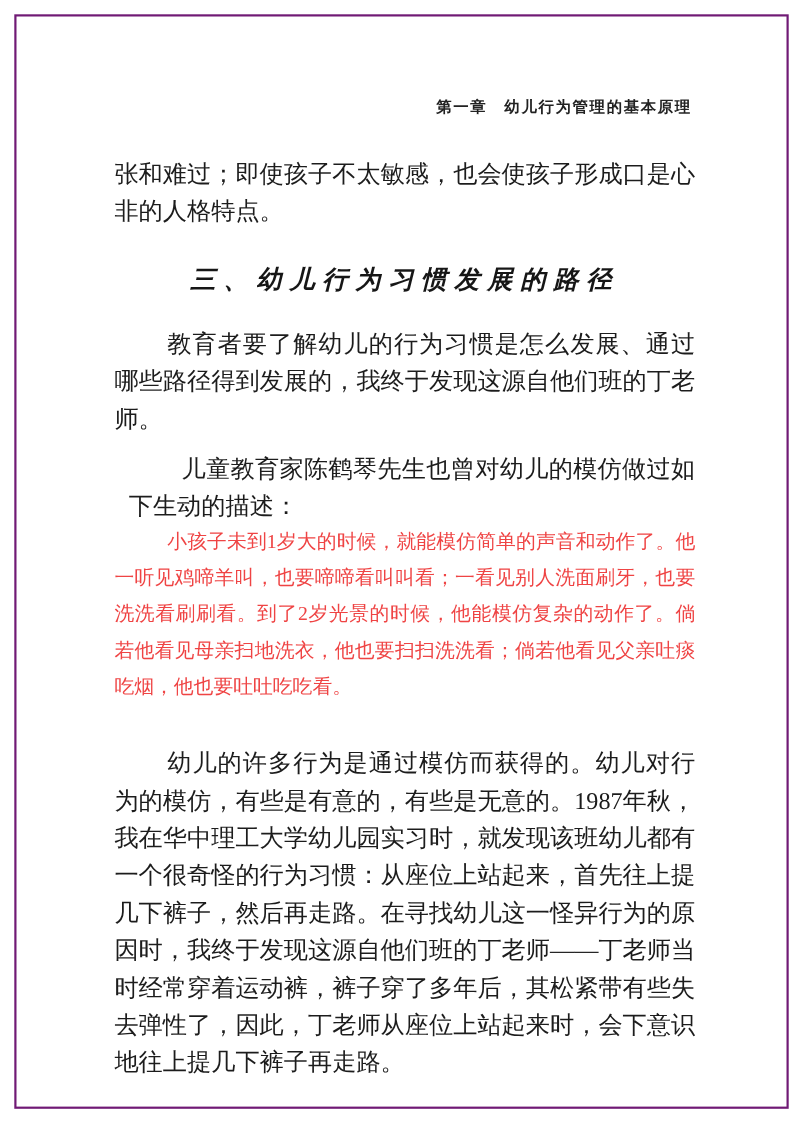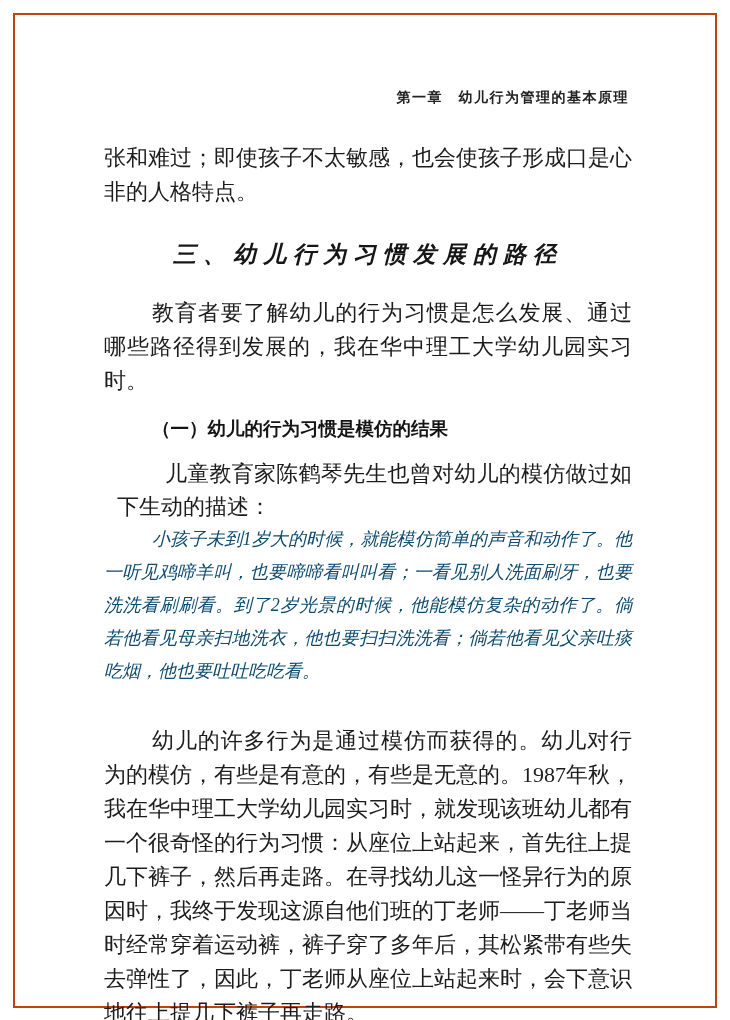--- a/index.html
+++ b/index.html
@@ -7,21 +7,21 @@
     width: 730px; height: 1020px;
     background: #ffffff;
     position: relative;
     font-family: "Liberation Serif", serif;
     color: #1c1c1c;
     overflow: hidden;
   }
   .frame {
     position: absolute;
     left: 13px; top: 13px; right: 13px; bottom: 12px;
-    border: 2px solid #c2410c;
+    border: 2px solid #701a75;
     background: #ffffff;
     box-sizing: border-box;
   }
   .running-head {
     margin: 74px 86px 0 0;
     text-align: right;
     font-family: "Liberation Sans", sans-serif;
     font-weight: 700;
     font-size: 14px;
     letter-spacing: 1.5px;
@@ -56,26 +56,25 @@
     margin: 15px 0 0 0;
     font-size: 18.5px;
     font-weight: 700;
     font-style: normal;
     line-height: 32px;
     text-indent: 48px;
     color: #141414;
   }
   .lead-in { margin-top: 12px; line-height: 33px; margin-left: 13px; }
   .quote {
-    font-style: italic;
     font-size: 18px;
     line-height: 33px;
     text-align: justify;
     text-justify: inter-character;
-    color: #0c4a6e;
+    color: #ef4444;
   }
   .gap-top { margin-top: 36px; }
   .page-number {
     position: absolute;
     left: 0; right: 0;
     bottom: 52px;
     text-align: center;
     font-size: 14.5px;
     letter-spacing: 3px;
     color: #222222;
@@ -87,23 +86,22 @@
 <div class="frame">
 
   <div class="running-head">第一章　幼儿行为管理的基本原理</div>
 
   <div class="content">
 
     <p class="body cont">张和难过；即使孩子不太敏感，也会使孩子形成口是心非的人格特点。</p>
 
     <h2 class="section-title">三、幼儿行为习惯发展的路径</h2>
 
-    <p class="body indent intro">教育者要了解幼儿的行为习惯是怎么发展、通过哪些路径得到发展的，我在华中理工大学幼儿园实习时。</p>
+    <p class="body indent intro">教育者要了解幼儿的行为习惯是怎么发展、通过哪些路径得到发展的，我终于发现这源自他们班的丁老师。</p>
 
-    <h3 class="subsection-title">（一）幼儿的行为习惯是模仿的结果</h3>
 
     <p class="body indent lead-in">儿童教育家陈鹤琴先生也曾对幼儿的模仿做过如下生动的描述：</p>
 
     <p class="quote indent">小孩子未到1岁大的时候，就能模仿简单的声音和动作了。他一听见鸡啼羊叫，也要啼啼看叫叫看；一看见别人洗面刷牙，也要洗洗看刷刷看。到了2岁光景的时候，他能模仿复杂的动作了。倘若他看见母亲扫地洗衣，他也要扫扫洗洗看；倘若他看见父亲吐痰吃烟，他也要吐吐吃吃看。</p>
 
 
     <p class="body indent gap-top">幼儿的许多行为是通过模仿而获得的。幼儿对行为的模仿，有些是有意的，有些是无意的。1987年秋，我在华中理工大学幼儿园实习时，就发现该班幼儿都有一个很奇怪的行为习惯：从座位上站起来，首先往上提几下裤子，然后再走路。在寻找幼儿这一怪异行为的原因时，我终于发现这源自他们班的丁老师——丁老师当时经常穿着运动裤，裤子穿了多年后，其松紧带有些失去弹性了，因此，丁老师从座位上站起来时，会下意识地往上提几下裤子再走路。</p>
 
   </div>
 

